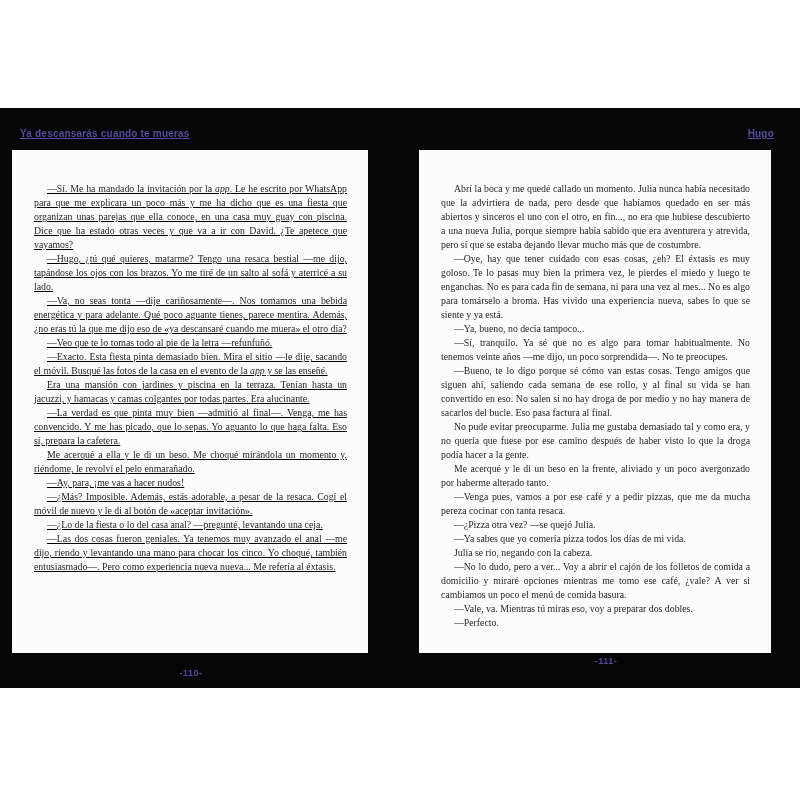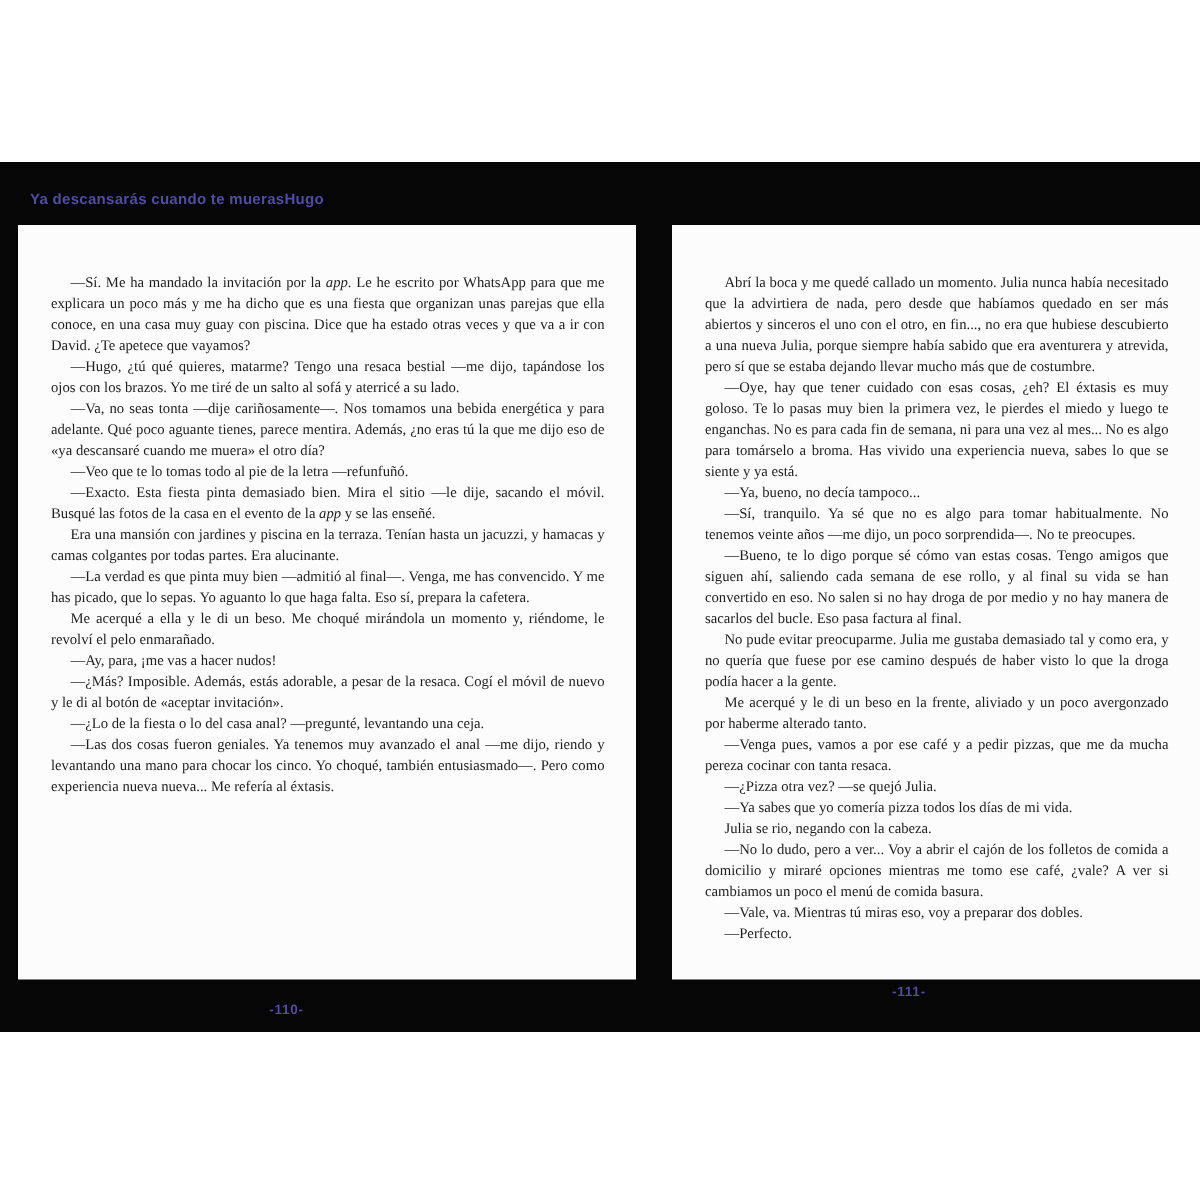--- a/index.html
+++ b/index.html
@@ -22,37 +22,38 @@
     width: 800px;
     height: 580px;
     background: #060606;
   }
   .running-header {
     position: absolute;
     left: 20px;
     right: 26px;
     top: 20px;
     display: flex;
-    justify-content: flex-start;
+    justify-content: space-between;
     align-items: baseline;
     font-family: "Liberation Sans", sans-serif;
     font-weight: bold;
     font-size: 10px;
     letter-spacing: 0.2px;
     color: #534c9f;
+    text-decoration: underline;
   }
   .page {
     position: absolute;
     top: 42px;
     height: 503px;
     background: #fcfcfc;
     overflow: hidden;
   }
-  .page-left  { left: 12px;  width: 412px; }
-  .page-right { left: 448px; width: 352px; }
+  .page-left  { left: 12px;  width: 356px; text-decoration: underline; }
+  .page-right { left: 419px; width: 352px; }
   .page-text {
     padding: 32px 21px 0 22px;
     text-align: justify;
     font-family: "Liberation Serif", "DejaVu Serif", serif;
     font-size: 9.8px;
     line-height: 14px;
     color: #1d1d1d;
     hyphens: auto;
     -webkit-hyphens: auto;
   }

